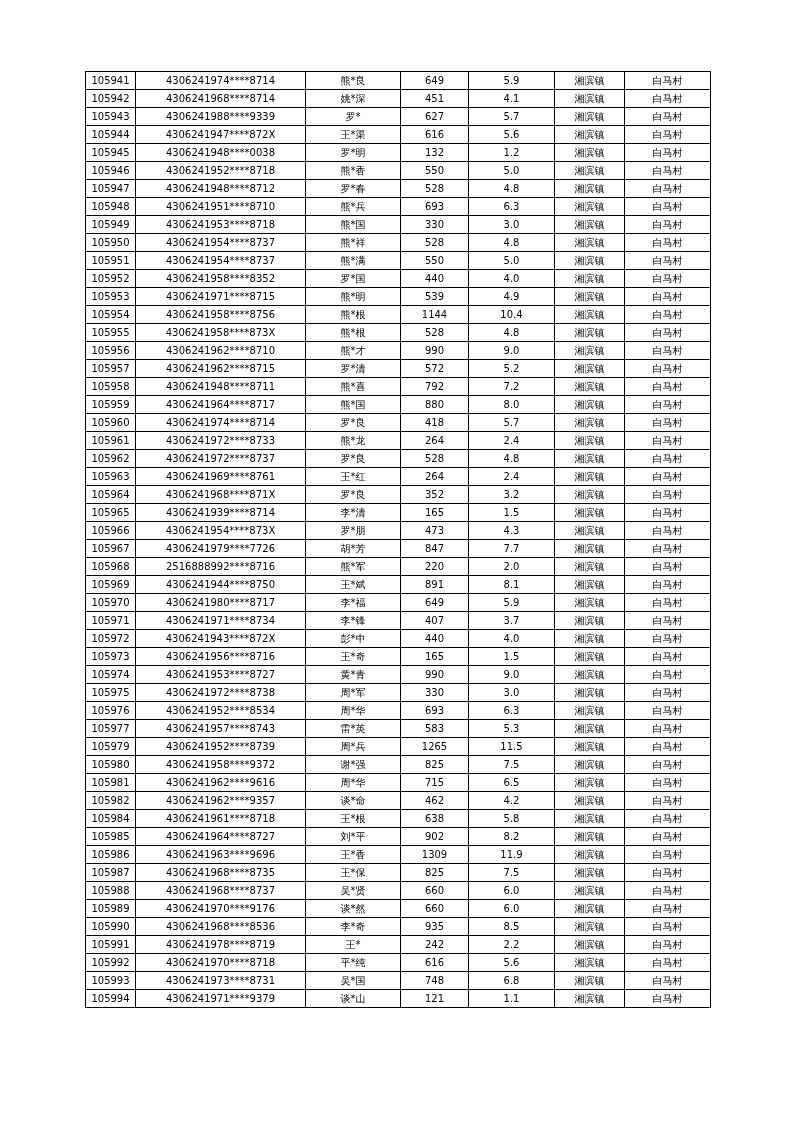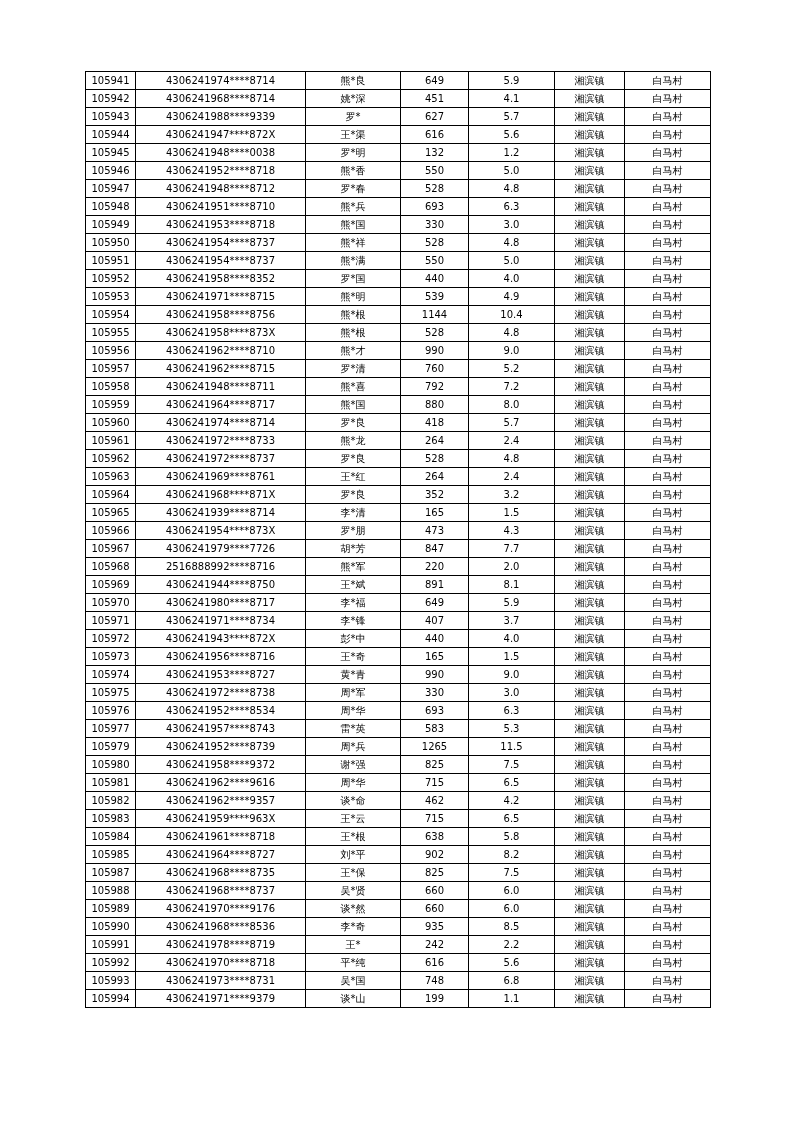--- a/index.html
+++ b/index.html
@@ -203,21 +203,21 @@
             <td>熊*才</td>
             <td>990</td>
             <td>9.0</td>
             <td>湘滨镇</td>
             <td>白马村</td>
           </tr>
           <tr>
             <td>105957</td>
             <td>4306241962****8715</td>
             <td>罗*清</td>
-            <td>760</td>
+            <td>572</td>
             <td>5.2</td>
             <td>湘滨镇</td>
             <td>白马村</td>
           </tr>
           <tr>
             <td>105958</td>
             <td>4306241948****8711</td>
             <td>熊*喜</td>
             <td>792</td>
             <td>7.2</td>
@@ -425,47 +425,47 @@
           <tr>
             <td>105982</td>
             <td>4306241962****9357</td>
             <td>谈*命</td>
             <td>462</td>
             <td>4.2</td>
             <td>湘滨镇</td>
             <td>白马村</td>
           </tr>
           <tr>
-            <td>105983</td>
-            <td>4306241959****963X</td>
-            <td>王*云</td>
-            <td>715</td>
-            <td>6.5</td>
-            <td>湘滨镇</td>
-            <td>白马村</td>
-          </tr>
-          <tr>
             <td>105984</td>
             <td>4306241961****8718</td>
             <td>王*根</td>
             <td>638</td>
             <td>5.8</td>
             <td>湘滨镇</td>
             <td>白马村</td>
           </tr>
           <tr>
             <td>105985</td>
             <td>4306241964****8727</td>
             <td>刘*平</td>
             <td>902</td>
             <td>8.2</td>
             <td>湘滨镇</td>
             <td>白马村</td>
           </tr>
           <tr>
+            <td>105986</td>
+            <td>4306241963****9696</td>
+            <td>王*香</td>
+            <td>1309</td>
+            <td>11.9</td>
+            <td>湘滨镇</td>
+            <td>白马村</td>
+          </tr>
+          <tr>
             <td>105987</td>
             <td>4306241968****8735</td>
             <td>王*保</td>
             <td>825</td>
             <td>7.5</td>
             <td>湘滨镇</td>
             <td>白马村</td>
           </tr>
           <tr>
             <td>105988</td>
@@ -518,21 +518,21 @@
             <td>吴*国</td>
             <td>748</td>
             <td>6.8</td>
             <td>湘滨镇</td>
             <td>白马村</td>
           </tr>
           <tr>
             <td>105994</td>
             <td>4306241971****9379</td>
             <td>谈*山</td>
-            <td>199</td>
+            <td>121</td>
             <td>1.1</td>
             <td>湘滨镇</td>
             <td>白马村</td>
           </tr>
         </tbody>
     </table>
   </div>
 </div>
 
 </body></html>

